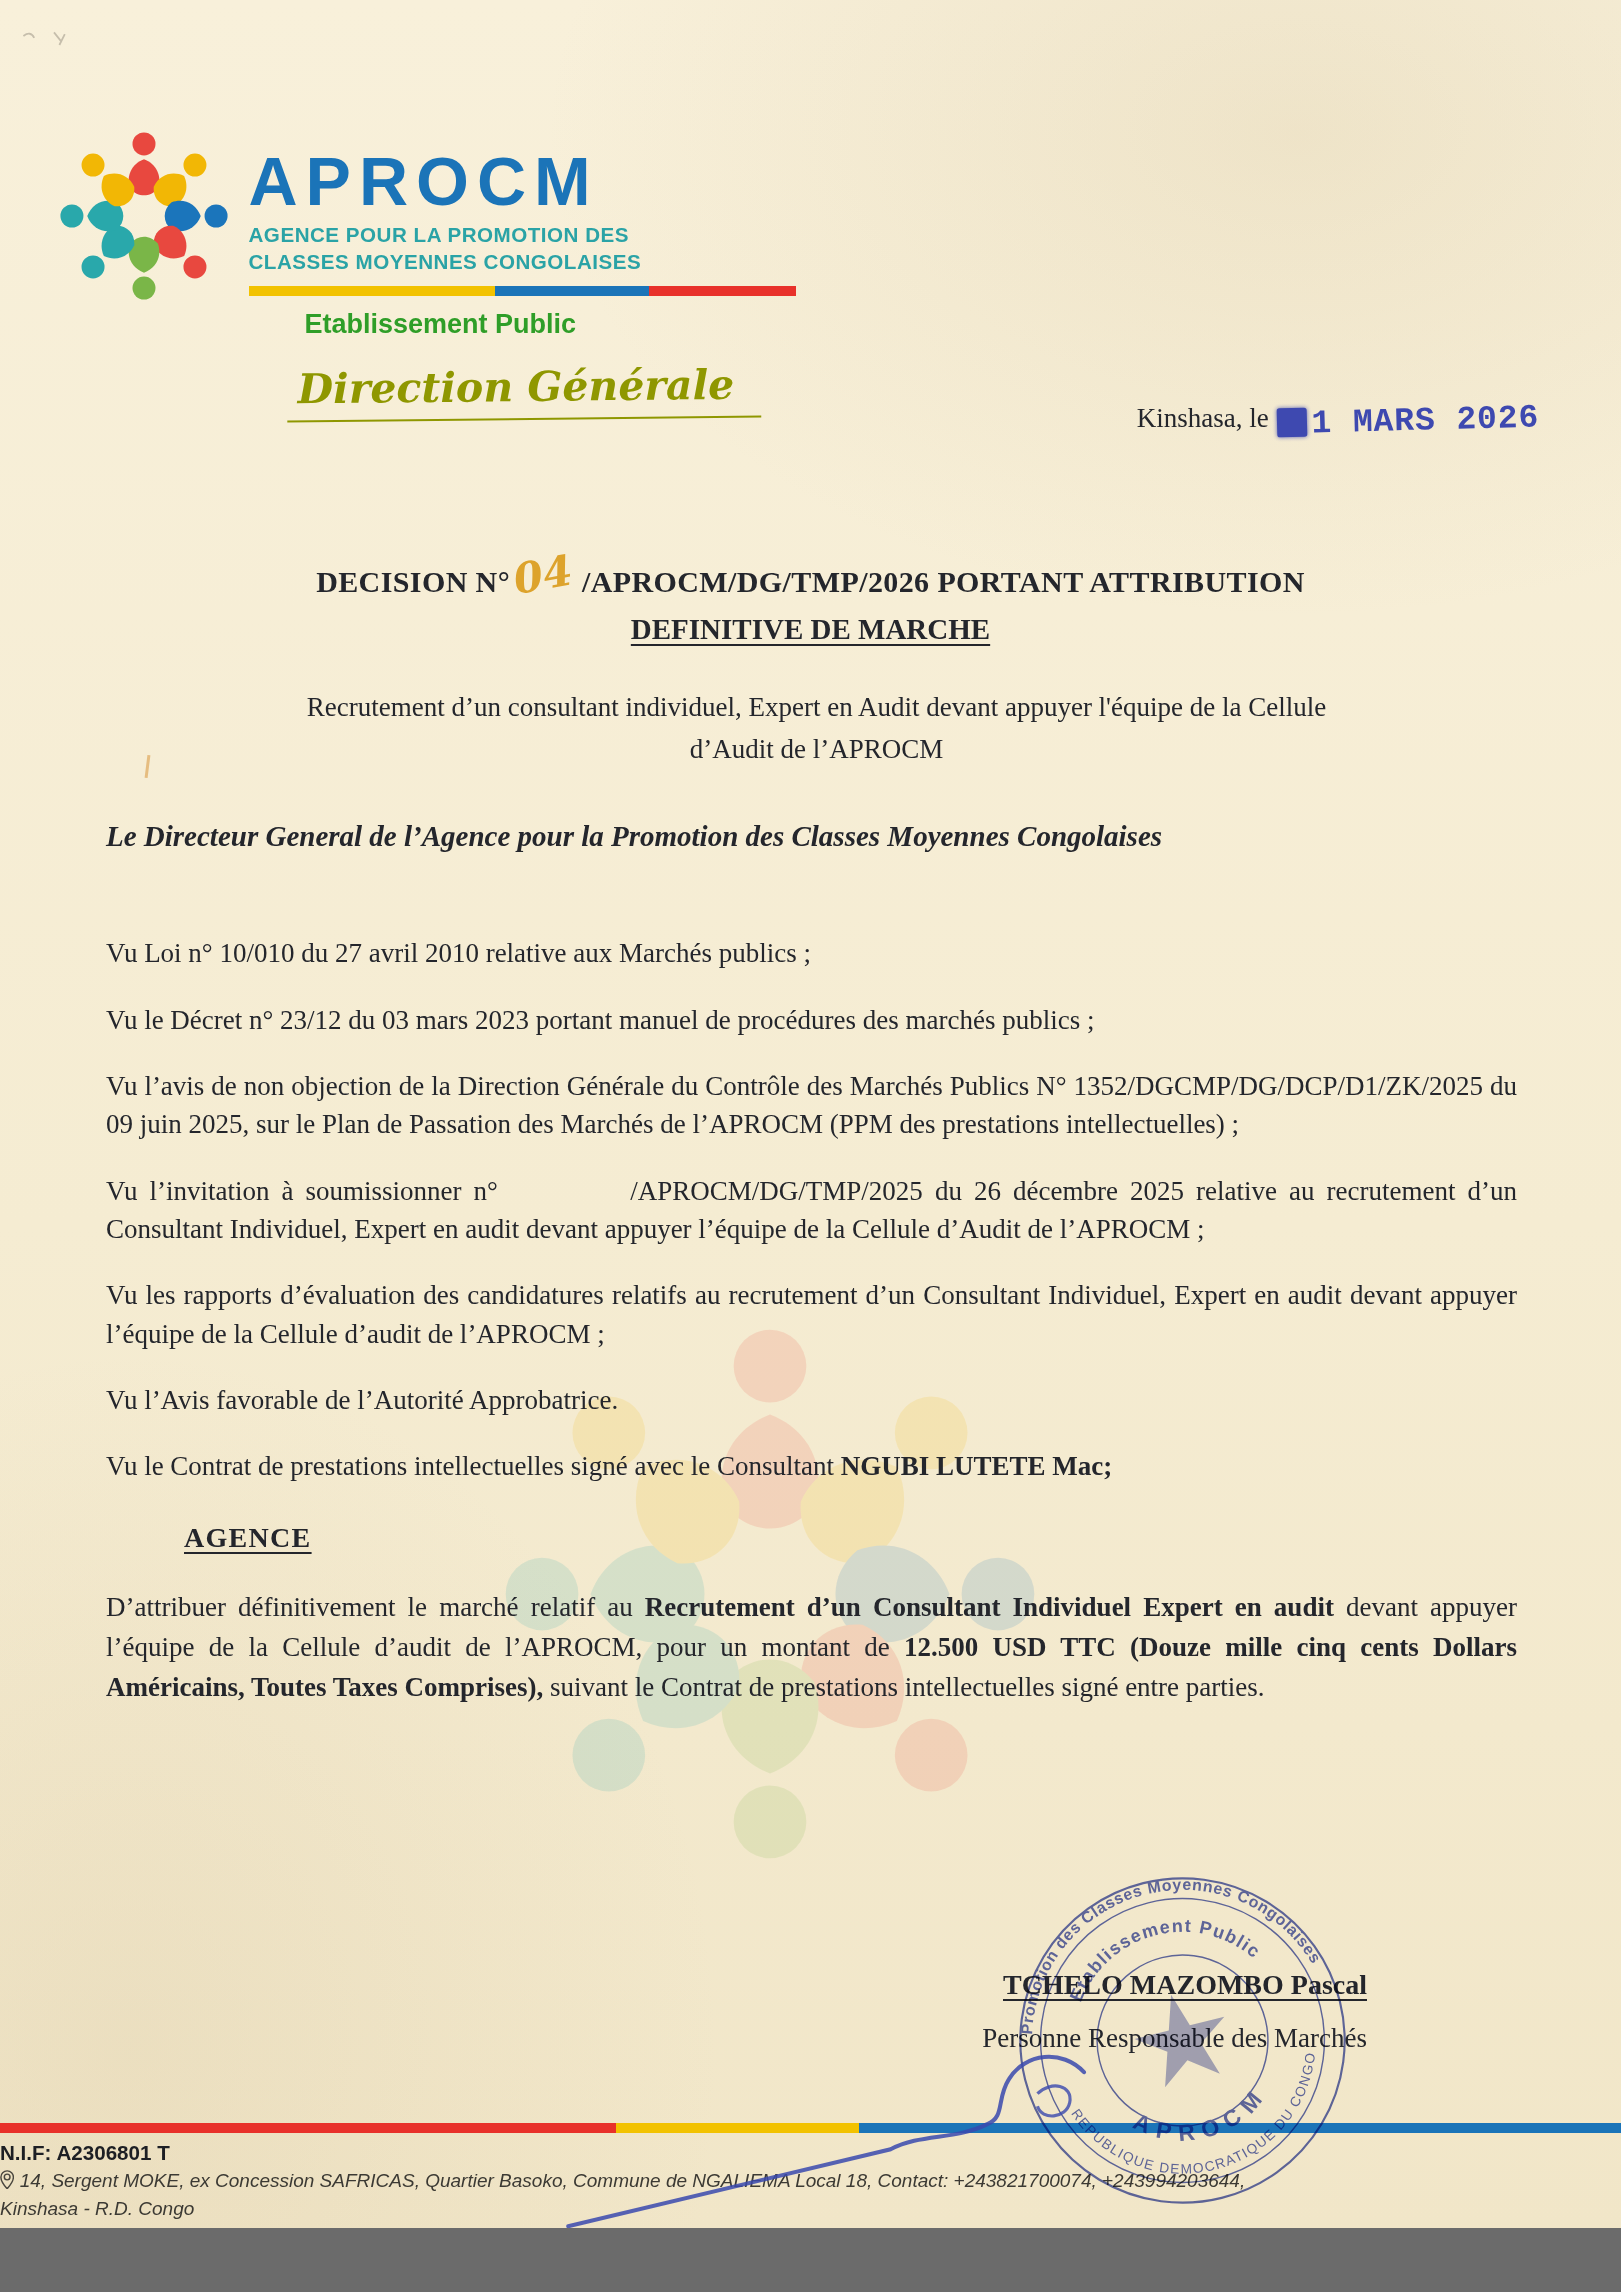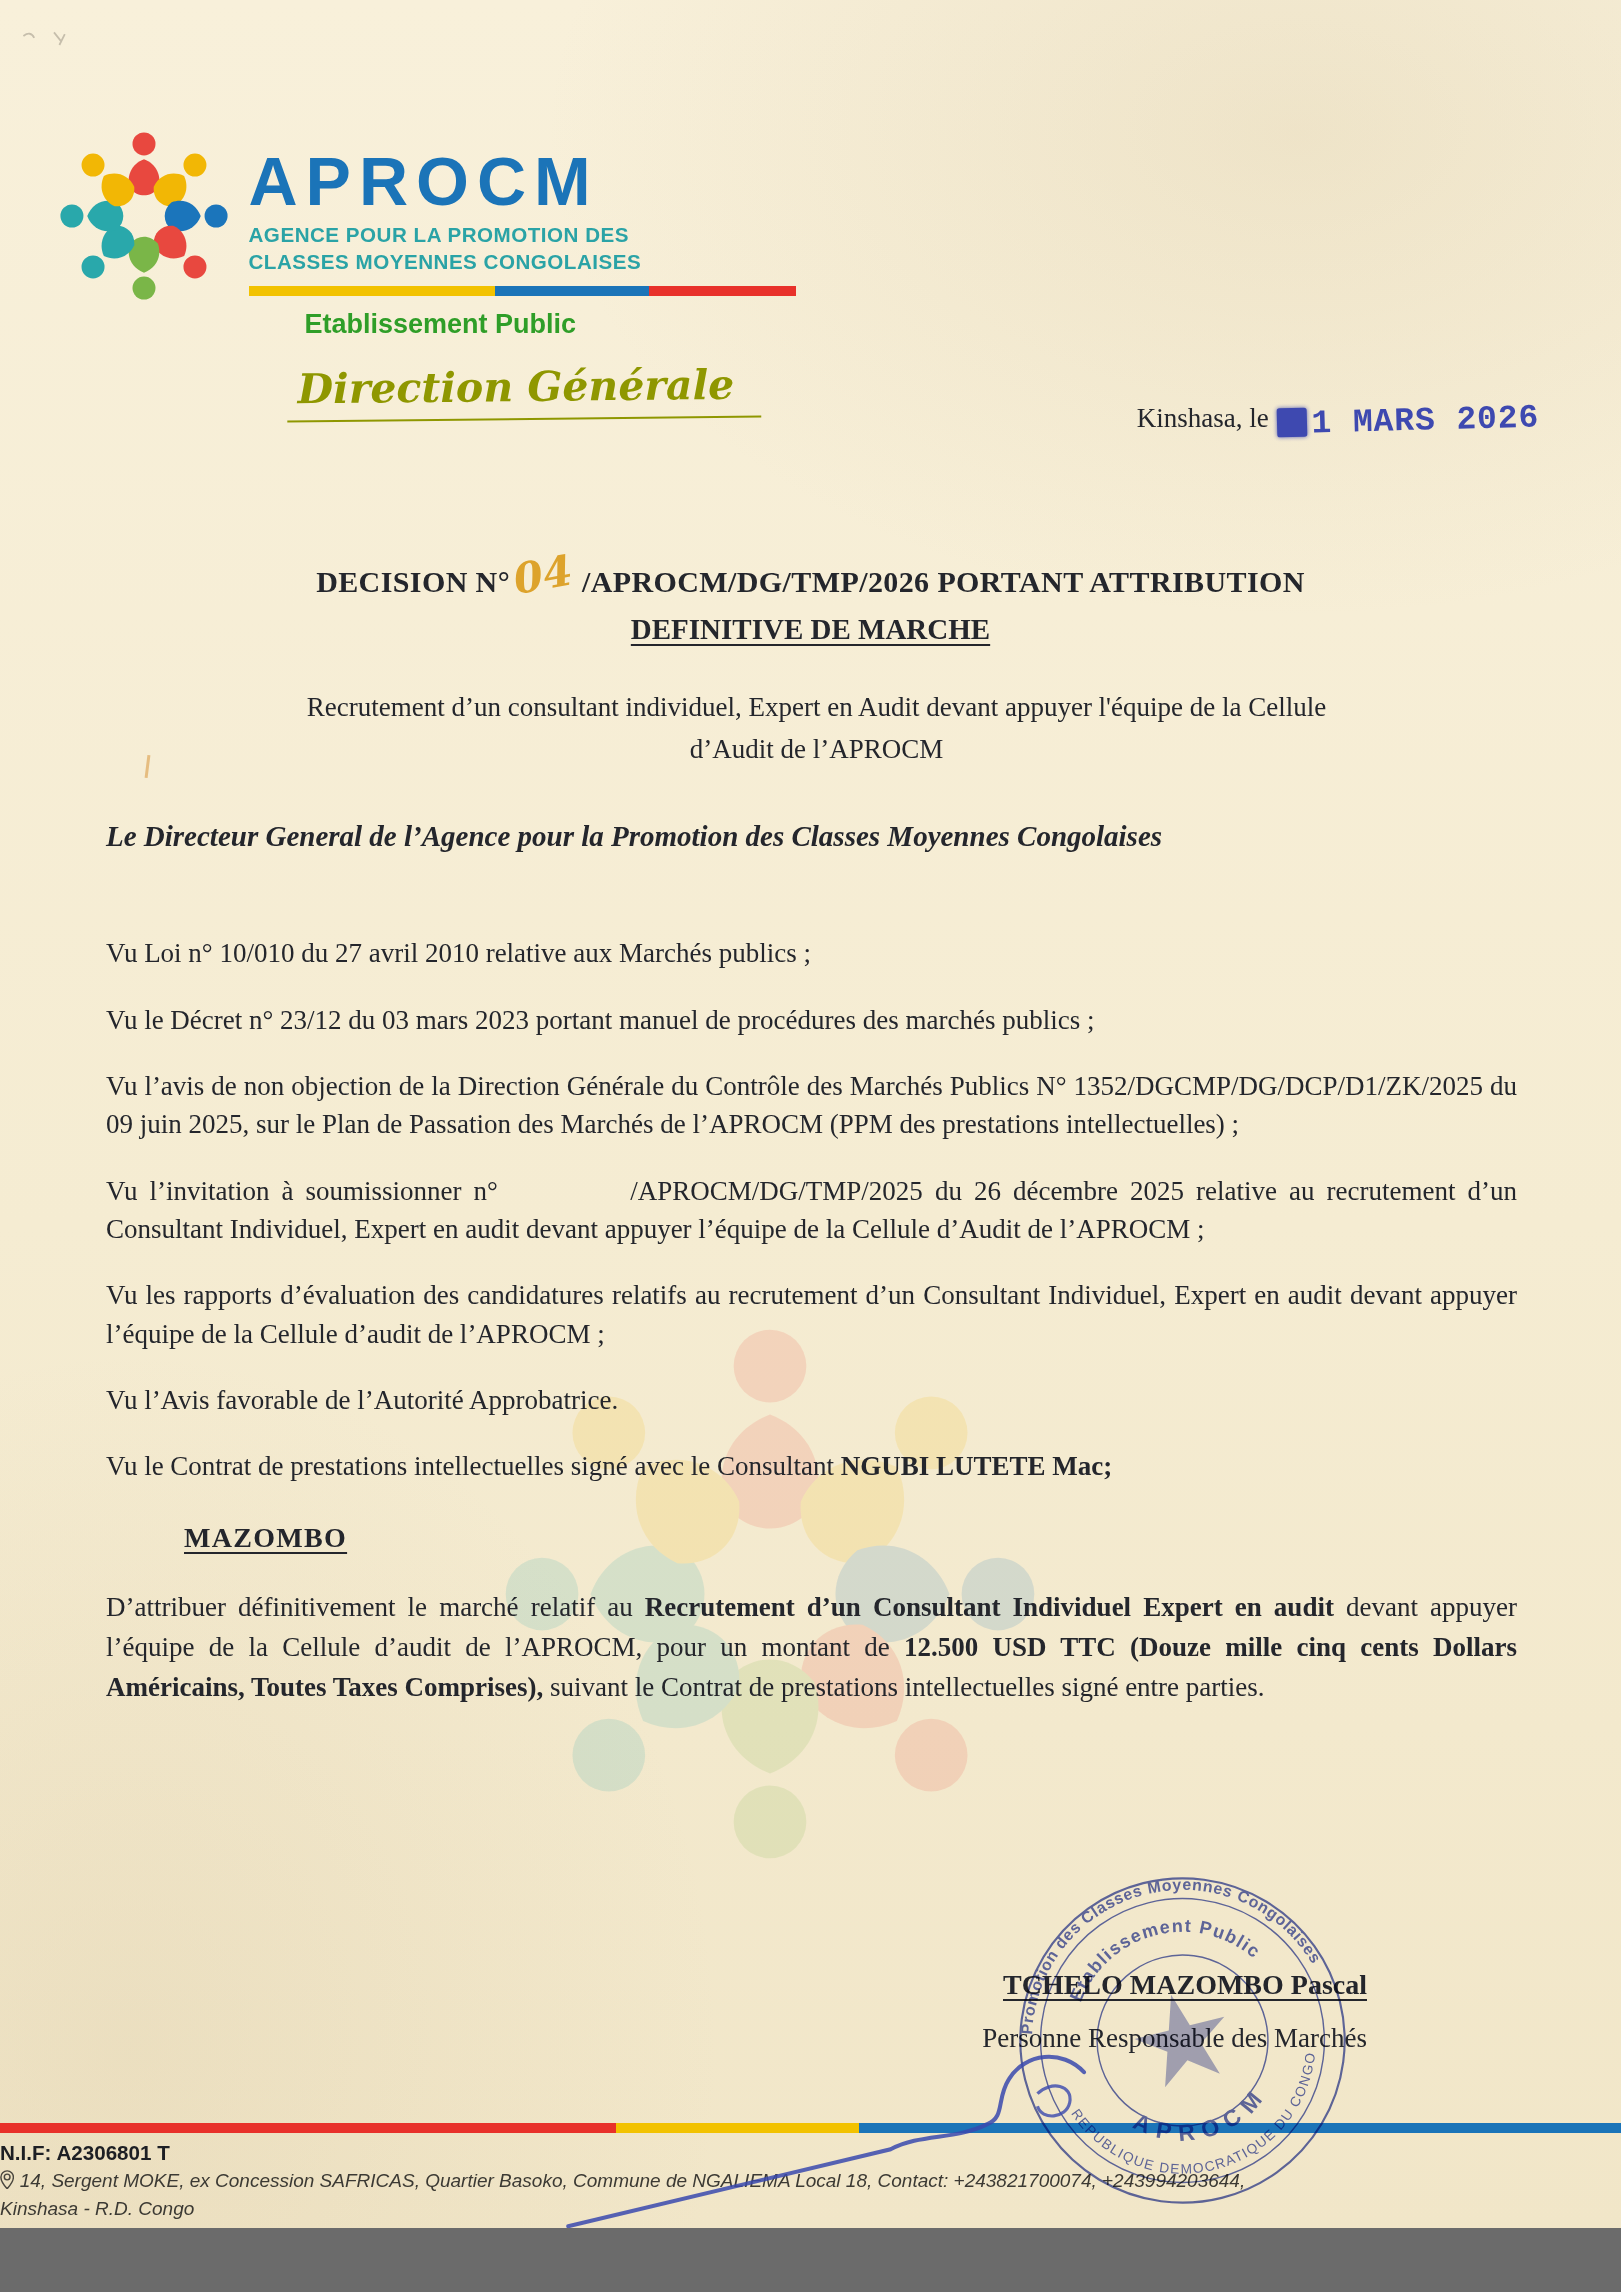--- a/index.html
+++ b/index.html
@@ -186,21 +186,21 @@
     <div class="vus">
       <p class="vu">Vu Loi n° 10/010 du 27 avril 2010 relative aux Marchés publics ;</p>
       <p class="vu">Vu le Décret n° 23/12 du 03 mars 2023 portant manuel de procédures des marchés publics ;</p>
       <p class="vu">Vu l’avis de non objection de la Direction Générale du Contrôle des Marchés Publics N° 1352/DGCMP/DG/DCP/D1/ZK/2025 du 09 juin 2025, sur le Plan de Passation des Marchés de l’APROCM (PPM des prestations intellectuelles) ;</p>
       <p class="vu">Vu l’invitation à soumissionner n°&nbsp;&nbsp;&nbsp;&nbsp;&nbsp;&nbsp;&nbsp;&nbsp;&nbsp;&nbsp; /APROCM/DG/TMP/2025 du 26 décembre 2025 relative au recrutement d’un Consultant Individuel, Expert en audit devant appuyer l’équipe de la Cellule d’Audit de l’APROCM ;</p>
       <p class="vu">Vu les rapports d’évaluation des candidatures relatifs au recrutement d’un Consultant Individuel, Expert en audit devant appuyer l’équipe de la Cellule d’audit de l’APROCM ;</p>
       <p class="vu">Vu l’Avis favorable de l’Autorité Approbatrice.</p>
       <p class="vu"><span>Vu le Contrat de prestations intellectuelles signé avec le Consultant </span><strong>NGUBI LUTETE Mac;</strong></p>
     </div>
 
-    <div class="decide">MAZOMBO</div>
+    <div class="decide">AGENCE</div>
 
     <p class="decision">
       <span>D’attribuer définitivement le marché relatif au </span><strong>Recrutement d’un Consultant Individuel Expert en audit</strong><span> devant  appuyer l’équipe de la Cellule d’audit de l’APROCM, pour un montant de </span><strong>12.500 USD TTC (Douze mille cinq cents Dollars Américains, Toutes Taxes Comprises),</strong><span> suivant le Contrat de prestations intellectuelles signé entre parties.</span>
     </p>
   </main>
 
   <div class="sig-block">
     <div class="sig-name">TCHELO MAZOMBO Pascal</div>
     <div class="sig-role">Personne Responsable des Marchés</div>
   </div>

